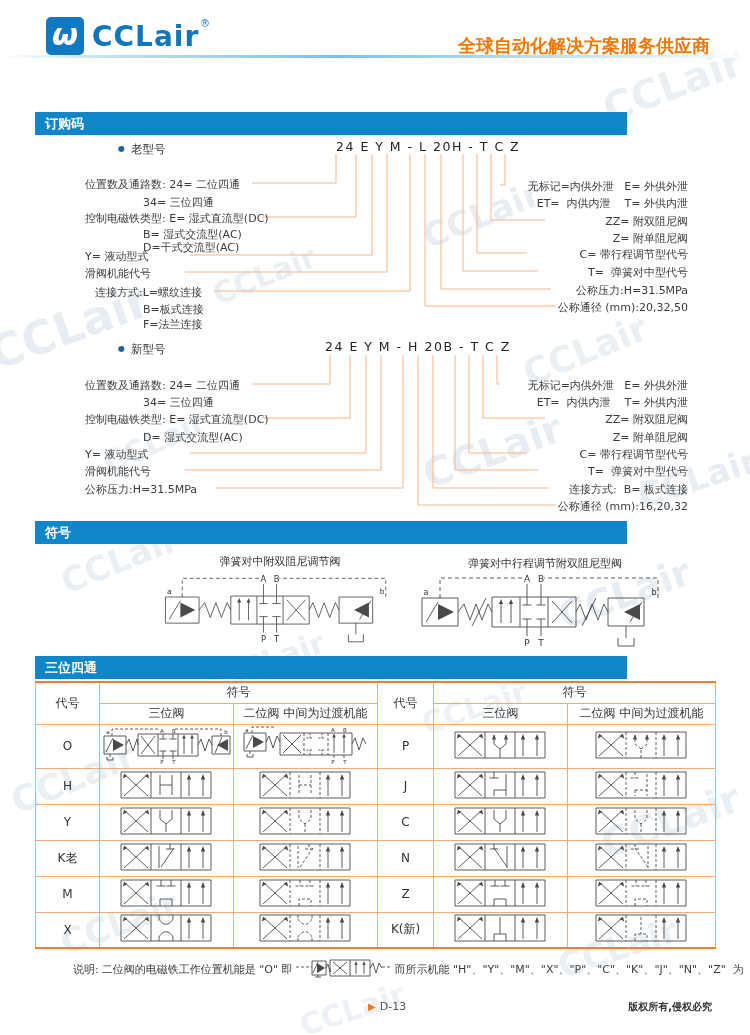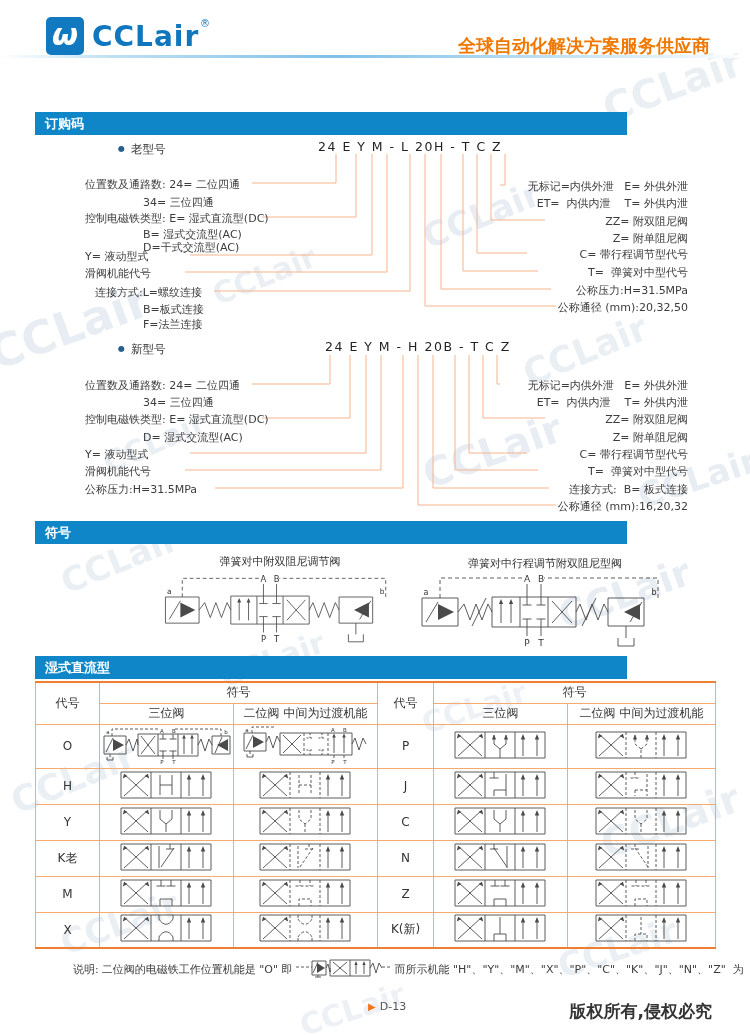--- a/index.html
+++ b/index.html
@@ -32,21 +32,21 @@
                font-size:12px;color:#333;padding:0;font-weight:normal;}
   #spool-table thead tr{height:21px;}
   #spool-table tbody tr{height:36px;}
   
   .note{position:absolute;left:73px;top:956px;width:645px;font-size:11px;color:#3c3c3c;line-height:1.5;}
   .note-line1{display:flex;align-items:center;gap:3px;flex-wrap:nowrap;white-space:pre;}
   .note-line2{margin-top:3px;white-space:pre;}
   
   .page-marker{position:absolute;left:368px;top:1000px;font-size:11px;color:#555;}
   .page-marker .tri{color:#f07820;font-size:10px;margin-right:4px;}
-  .copyright{position:absolute;right:38px;top:1000px;font-size:17px;font-weight:bold;color:#333;}
+  .copyright{position:absolute;right:38px;top:1000px;font-size:10px;font-weight:bold;color:#333;}
   
   .wm{position:absolute;font-weight:bold;color:#8fa9c4;pointer-events:none;white-space:nowrap;}
   .regmark{position:absolute;font-size:13px;pointer-events:none;}
   .leader-svg{position:absolute;left:0;top:130px;}
 </style>
 </head>
 <body>
 
 <div id="page">
 
@@ -74,31 +74,31 @@
     </div>
 
   <div class="logo-box">ω</div>
   <div class="logo-text">CCLair</div>
   <div class="logo-reg">®</div>
   <div class="tagline">全球自动化解决方案服务供应商</div>
   <div class="divider"></div>
 
   <div class="bar" style="top:112px;">订购码</div>
   <div class="bar" style="top:521px;">符号</div>
-  <div class="bar" style="top:656px;">湿式直流型</div>
+  <div class="bar" style="top:656px;">三位四通</div>
 
   <svg class="leader-svg" width="750" height="400">
     <path d="M252,53 H336 V24 M262,87 H356 V24 M190,125 H372 V24 M185,142 H387 V24 M214,161 H410 V24 M556,176 H425 V24 M551,159 H441 V24 M538,141 H463 V24 M527,123 H477 V24 M545,90 H491 V24 M500,55 H505 V24" fill="none" stroke="#f5b58d" stroke-width="1"></path>
     <path d="M252,254 H330 V225 M262,288 H350 V225 M190,323 H366 V225 M185,340 H381 V225 M215,358 H403 V225 M556,375 H418 V225 M549,358 H433 V225 M538,340 H455 V225 M527,323 H469 V225 M545,288 H483 V225 M500,254 H497 V225" fill="none" stroke="#f5b58d" stroke-width="1"></path>
   </svg>
 
   <div class="model-bullet" style="left:118px;top:142px;">
     <span class="dot">●</span><span>老型号</span>
   </div>
-  <div class="model-code" style="left:318px;top:139px;text-align:right;">24 E Y M - L 20H - T C Z</div>
+  <div class="model-code" style="left:336px;top:139px;text-align:right;">24 E Y M - L 20H - T C Z</div>
 
   <div class="model-bullet" style="left:118px;top:342px;">
     <span class="dot">●</span><span>新型号</span>
   </div>
   <div class="model-code" style="left:325px;top:339px;">24 E Y M - H 20B - T C Z</div>
 
   <div class="sym-title" style="left:400px;top:556px;width:290px;">弹簧对中行程调节附双阻尼型阀</div>
   <div class="sym-title" style="left:150px;top:554px;width:260px;">弹簧对中附双阻尼调节阀</div>
   <div id="sym-left" style="position:absolute;left:158px;top:568px;"><svg width="252" height="86" viewBox="0 0 270 86">
         <path d="M26,28 V8 H110" fill="none" stroke="#4a4a4a" stroke-width="0.9" stroke-dasharray="4,3"></path>

